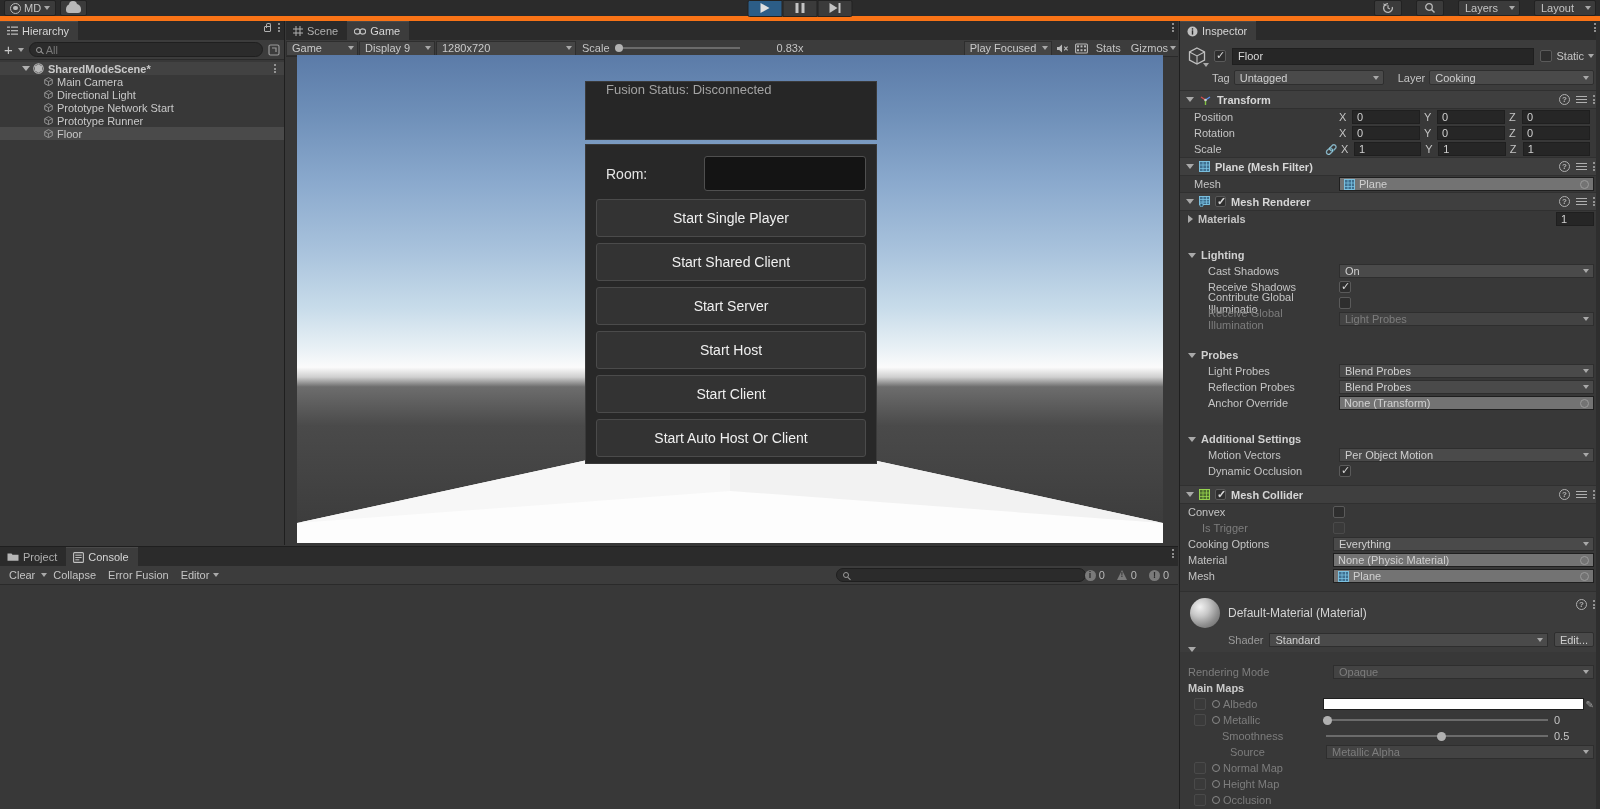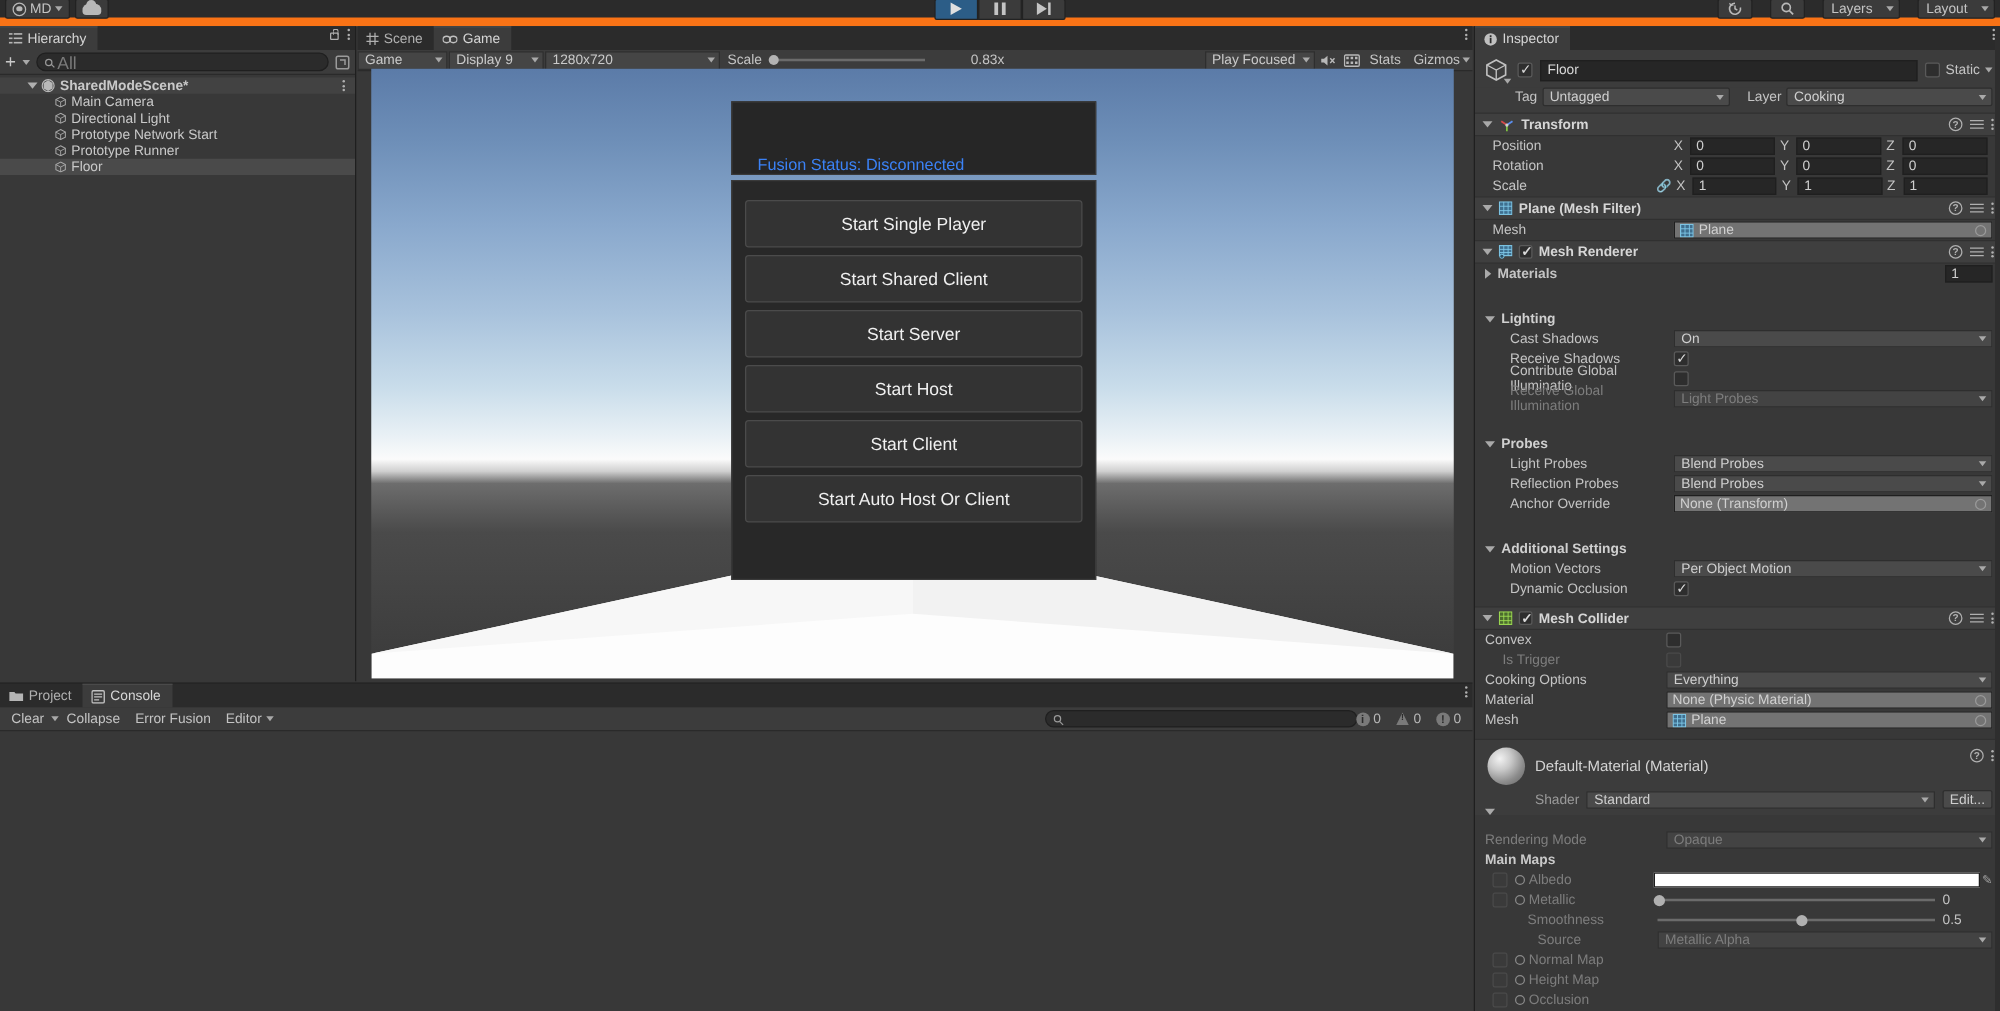--- a/index.html
+++ b/index.html
@@ -10,21 +10,21 @@
     font-size: 11px;
     color: #c4c4c4;
     overflow: hidden;
   }
   .app { position: relative; width: 1600px; height: 809px; background: #383838; }
 
   
   .topbar {
     position: absolute; left: 0; top: 0; width: 1600px; height: 21px;
     background: #2b2b2b; display: flex; align-items: center;
-    border-bottom: 7px solid #f97316;
+    border-bottom: 5px solid #f97316;
   }
   .tb-left { display: flex; align-items: center; gap: 4px; padding-left: 4px; }
   .tb-btn {
     height: 16px; display: flex; align-items: center; gap: 3px;
     padding: 0 5px; background: #3b3b3b; border: 1px solid #222;
     border-radius: 2px; color: #c4c4c4; font-size: 11px;
   }
   .tb-btn.plain { background: #3b3b3b; }
   .caret { width: 0; height: 0; border-left: 3px solid transparent;
            border-right: 3px solid transparent; border-top: 4px solid #a9a9a9; }
@@ -91,21 +91,21 @@
       align-items: center; padding: 0 4px; gap: 5px;
       border-bottom: 1px solid #2a2a2a; }
   .plus-ic { color: #c9c9c9; font-size: 15px; line-height: 12px; }
   .search-field { flex: 1; height: 15px; background: #2b2b2b;
       border: 1px solid #1f1f1f; border-radius: 8px; display: flex;
       align-items: center; padding: 0 6px; gap: 4px; }
   .search-glyph { width: 6px; height: 6px; border: 1.2px solid #9a9a9a;
       border-radius: 50%; position: relative; }
   .search-glyph::after { content:""; position:absolute; right:-3px; bottom:-2px;
       width:4px; height:1.2px; background:#9a9a9a; transform: rotate(45deg); }
-  .search-ph { color: #7a7a7a; font-size: 14px; }
+  .search-ph { color: #7a7a7a; font-size: 11px; }
   .h-list { padding-top: 2px; }
   .h-row { height: 13px; display: flex; align-items: center;
       font-size: 11px; color: #c9c9c9; position: relative; }
   .h-row.scene-row { background: #424242; font-weight: bold; }
   .h-row.selected { background: #4a4a4a; }
   .h-arrow { width: 0; height: 0; border-left: 4px solid transparent;
       border-right: 4px solid transparent; border-top: 5px solid #b0b0b0;
       margin-right: 3px; }
   .cube-ic { width: 9px; height: 9px; position: relative; flex: none;
       margin-right: 4px; }
@@ -134,22 +134,22 @@
       background: linear-gradient(to bottom,
         #5b7ba8 0%, #6e8fb8 12%, #8aa9cd 26%, #a8c2dc 40%,
         #c8dcea 52%, #e8f0f5 60%, #fbfbfb 64%, #cfcfcf 66%,
         #6d6d6d 68%, #4a4a4a 76%, #3a3a3a 100%); }
   .floor-plane { position: absolute; left: 0; bottom: 0; width: 100%;
       height: 170px; }
 
   
   .fusion-status { position: absolute; left: 288px; top: 26px;
       width: 292px; height: 59px; background: #262626; border: 1px solid #3a3a3a;
-      display: flex; align-items: flex-end; padding-left: 20px;
-      color: #3b82f6; font-size: 13px; }
+      display: flex; align-items: flex-start; padding-left: 20px;
+      color: #a3a3a3; font-size: 13px; }
   .fusion-panel { position: absolute; left: 288px; top: 89px;
       width: 292px; height: 320px; background: #282828;
       border: 1px solid #3a3a3a; padding: 9px 10px; }
   .room-row { display: flex; align-items: center; height: 39px; gap: 0; }
   .room-label { color: #e6e6e6; font-size: 14px; width: 108px;
       padding-left: 10px; }
   .room-input { flex: 1; height: 35px; background: #141414;
       border: 1px solid #4f4f4f; border-radius: 3px; }
   .fbtn { height: 38px; margin-top: 6px; background: #333333;
       border: 1px solid #4b4b4b; border-radius: 3px; display: flex;
@@ -513,20 +513,24 @@
         <polygon points="433,56 866,150 866,170 0,170 0,150" fill="#fdfdfd"></polygon>
         <polygon points="433,56 866,150 433,118" fill="#f2f2f2"></polygon>
         <polygon points="433,56 0,150 433,118" fill="#f7f7f7"></polygon>
       </svg>
 
       <div class="fusion-status">
         <span>Fusion Status: Disconnected</span>
       </div>
 
       <div class="fusion-panel">
+        <div class="room-row">
+          <span class="room-label">Room:</span>
+          <div class="room-input"></div>
+        </div>
         <div class="fbtn">Start Single Player</div>
         <div class="fbtn">Start Shared Client</div>
         <div class="fbtn">Start Server</div>
         <div class="fbtn">Start Host</div>
         <div class="fbtn">Start Client</div>
         <div class="fbtn">Start Auto Host Or Client</div>
       </div>
     </div>
   </div>
 

